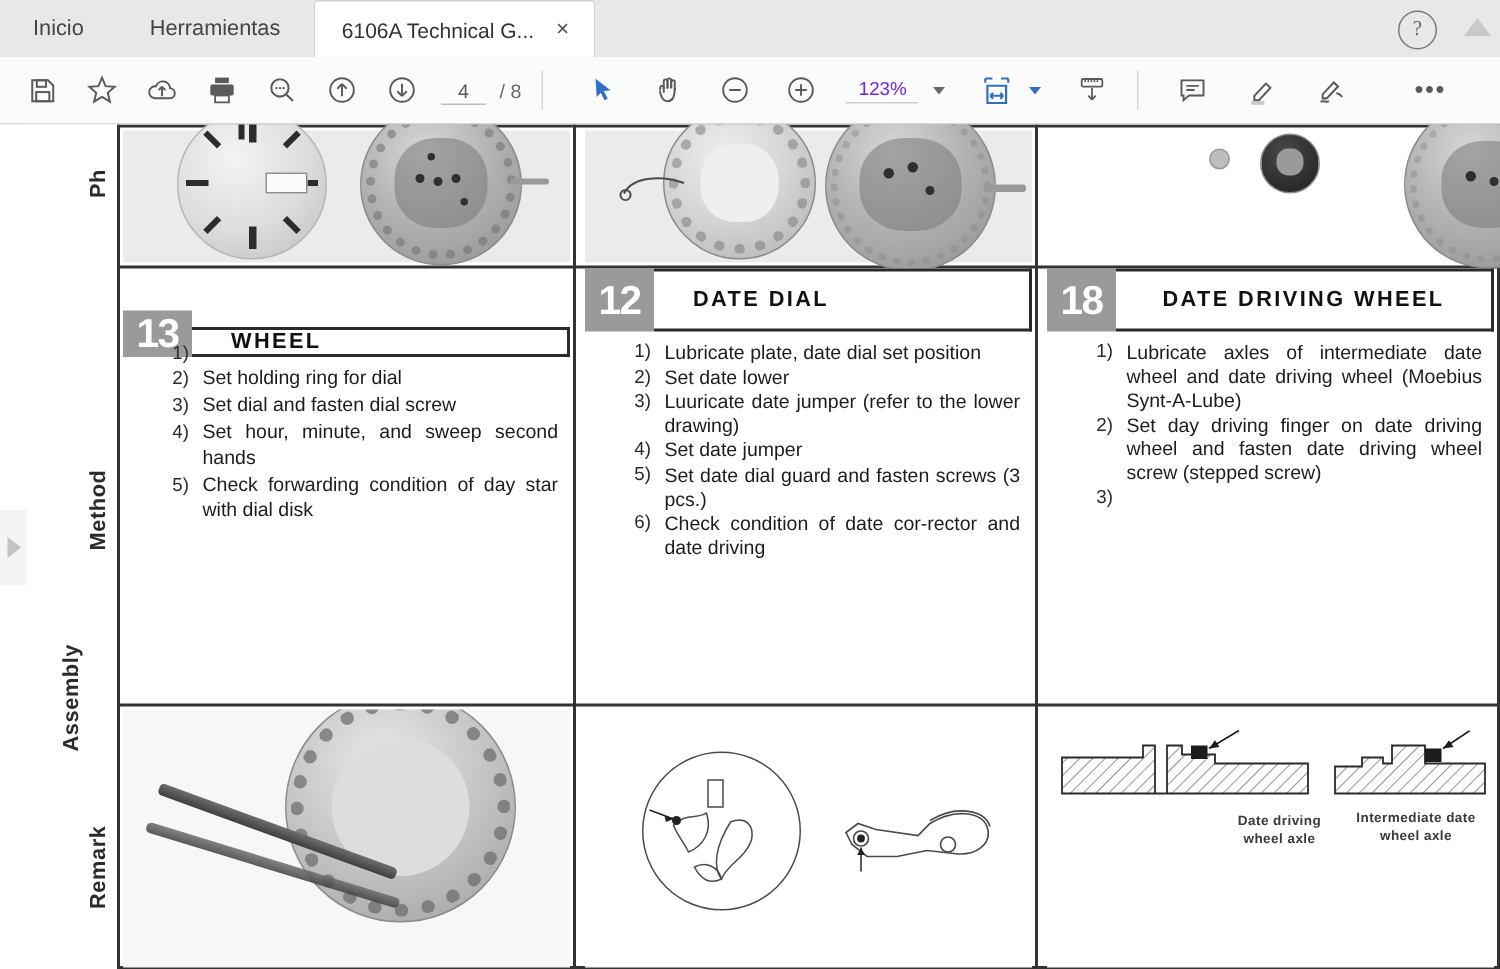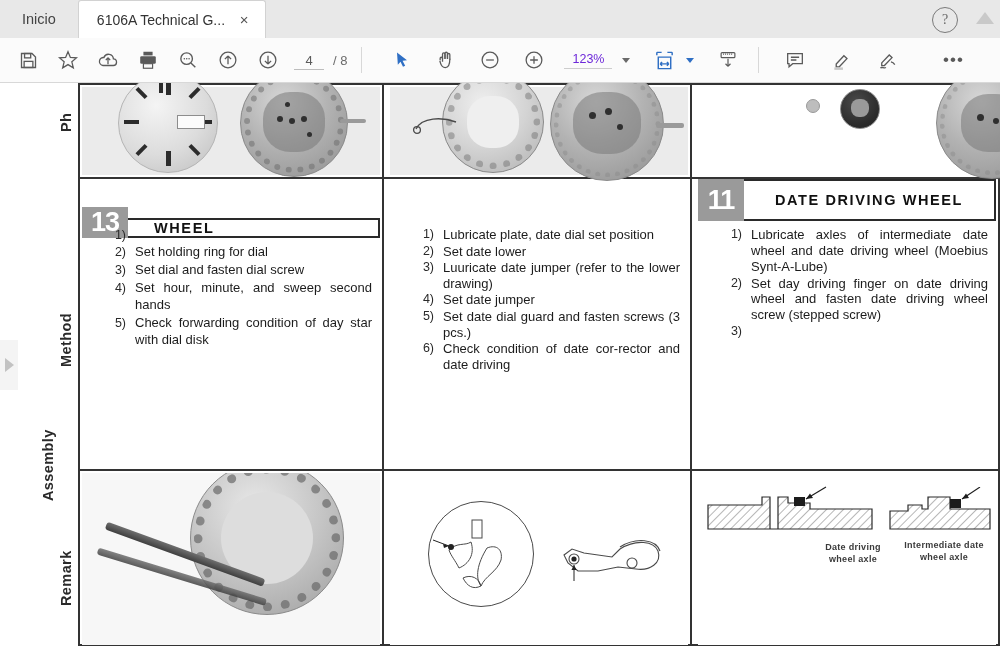--- a/index.html
+++ b/index.html
@@ -173,20 +173,23 @@
   }
 </style>
 </head>
 <body>
 
 <div id="app">
 
   <div class="tabbar">
     <div class="tab plain">
       <span>Inicio</span>
+    </div>
+    <div class="tab plain">
+      <span>Herramientas</span>
     </div>
     <div class="tab active">
       <span class="tab-title">6106A Technical G...</span>
       <span class="tab-close">×</span>
     </div>
     <div class="help-btn">?</div>
     <div class="corner-glyph"></div>
   </div>
 
   <div class="toolbar">
@@ -409,23 +412,27 @@
                 <div class="jw" style="left:56px; top:50px; width:6px; height:6px;"></div>
               </div>
             </div>
           </div>
 
           <div class="sec-head" style="left:4px; width:298px; top:113px;align-items:flex-end;">
             <div class="sec-num">13</div>
             <div class="sec-title">WHEEL</div>
           </div>
 
+          <div class="sec-head" style="left:312px; width:298px; top:96px;">
+            <div class="sec-num">12</div>
+            <div class="sec-title">DATE DIAL</div>
+          </div>
 
           <div class="sec-head" style="left:620px; width:298px; top:96px;">
-            <div class="sec-num">11</div>
+            <div class="sec-num">18</div>
             <div class="sec-title c">DATE DRIVING WHEEL</div>
           </div>
 
           <div class="row-method">
 
             <div class="steps just" style="left:22px; width:272px;">
               <div class="step">
                 <span class="step-n">1)</span>
               </div>
               <div class="step">

